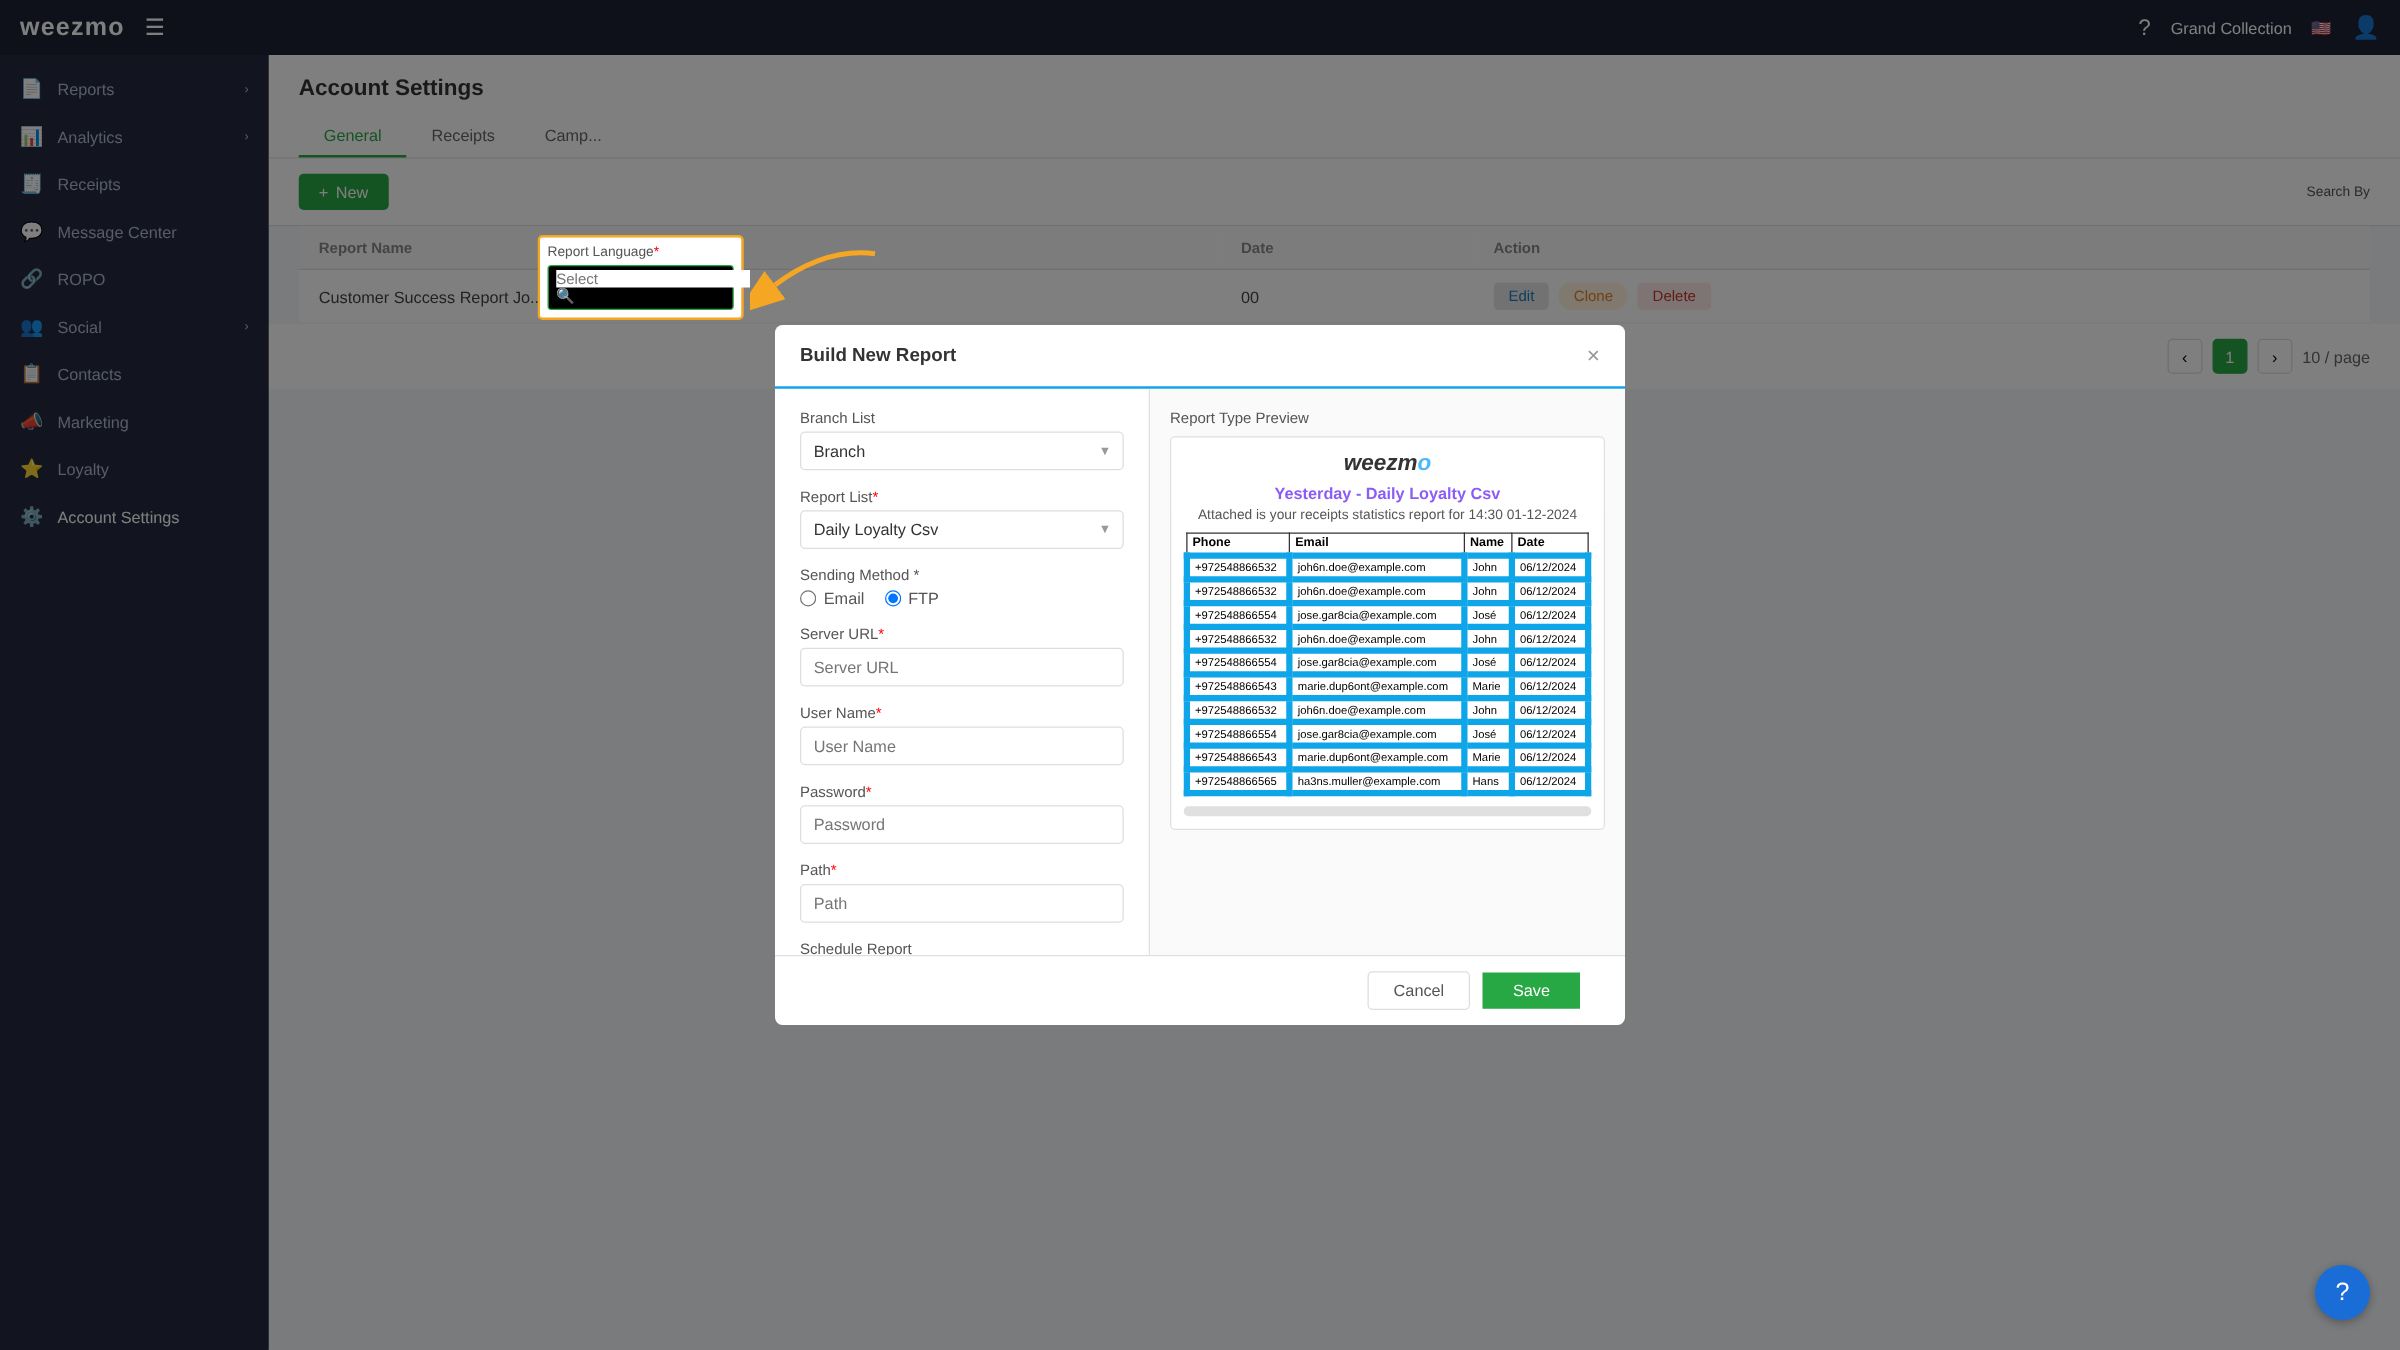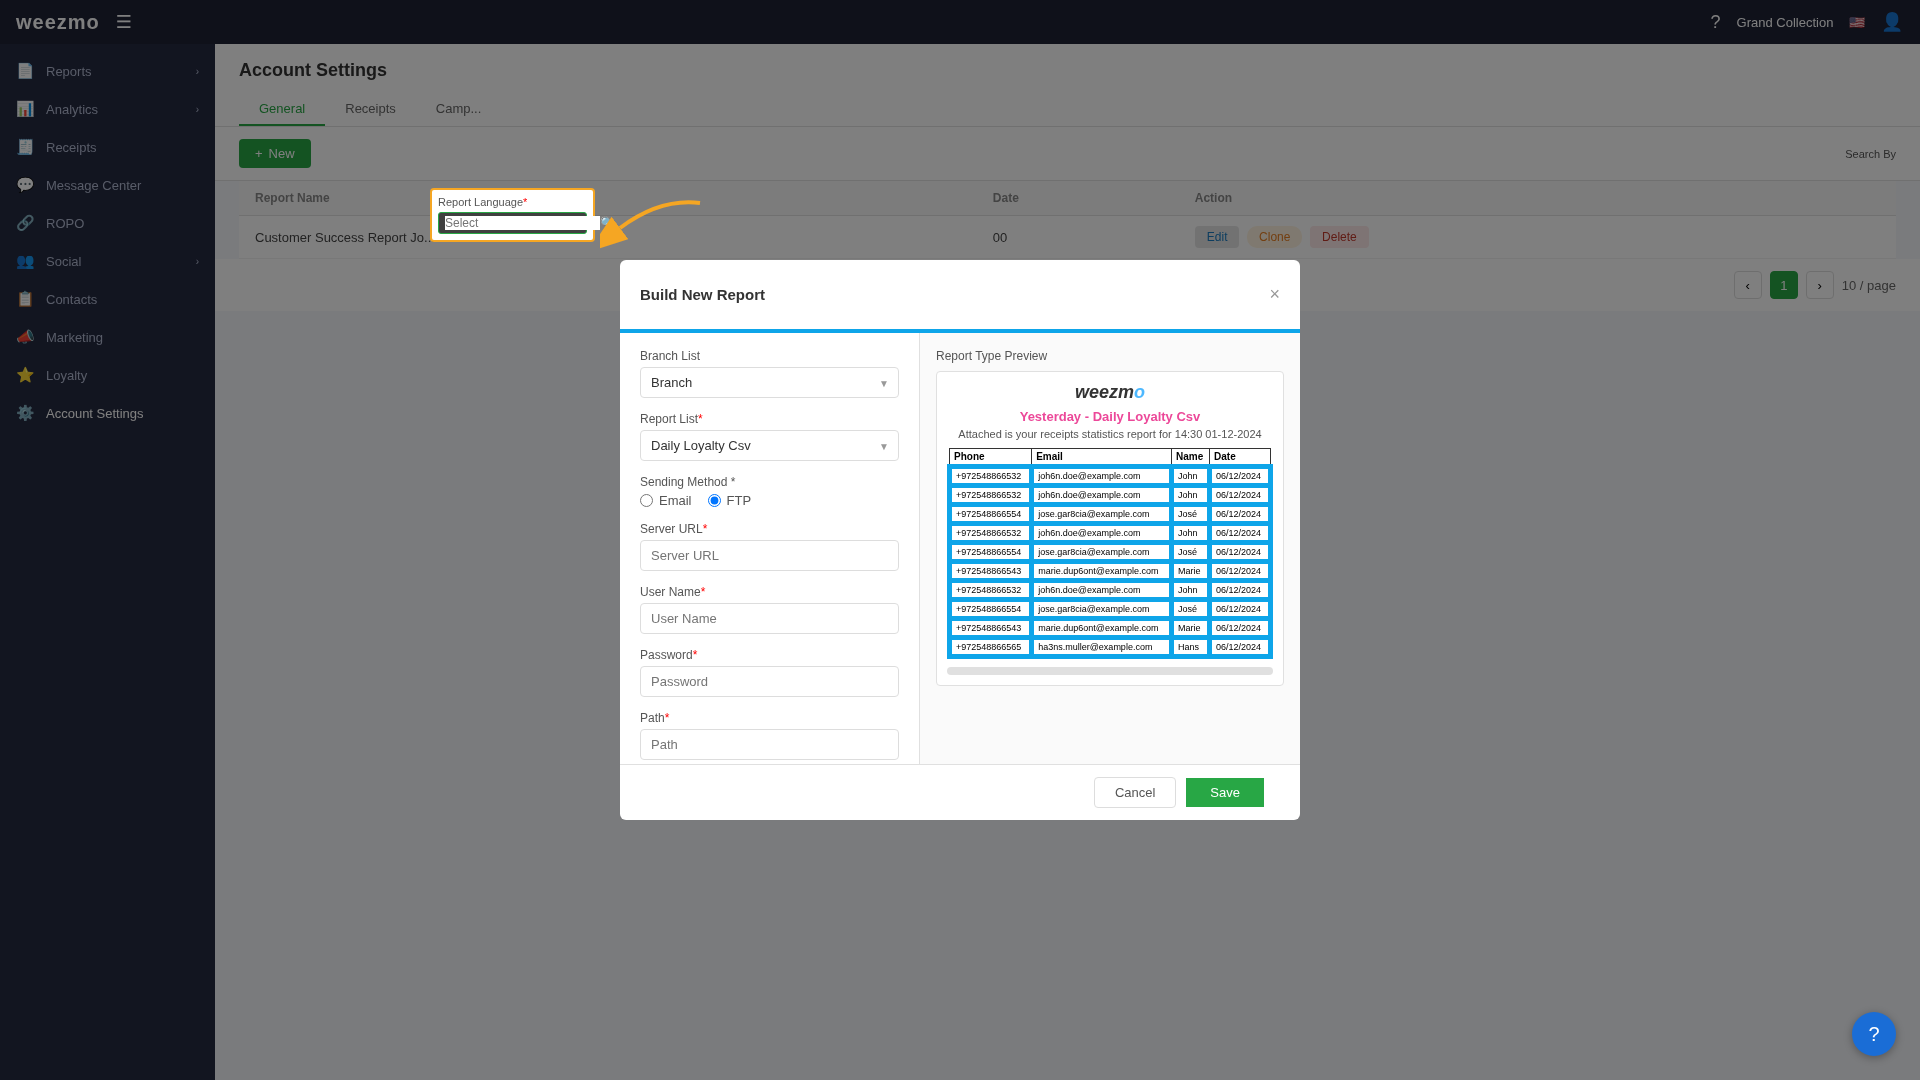--- a/index.html
+++ b/index.html
@@ -196,22 +196,22 @@
       max-height: 560px;
       border-radius: 6px;
       z-index: 300;
       display: flex;
       flex-direction: column;
     }
     .modal-header {
       display: flex;
       align-items: center;
       justify-content: space-between;
-      padding: 24px 20px;
-      border-bottom: 4px solid #0ea5e9;
+      padding: 14px 20px;
+      border-bottom: 2px solid #0ea5e9;
       gap: 41px;
     }
     .modal-title { font-size: 15px; font-weight: 600; color: #333; }
     .modal-close { cursor: pointer; color: #999; font-size: 18px; }
     .modal-body {
       display: flex;
       flex: 1;
       overflow: hidden;
     }
     .modal-left {
@@ -300,21 +300,22 @@
       margin-bottom: 4px;
       font-weight: 500;
     }
     .report-lang-label .required { color: red; }
     .report-lang-search {
       display: flex;
       align-items: flex-start;
       border: 1px solid #28a745;
       border-radius: 3px;
       padding: 3px 6px;
-      background: #404040;
+      background: #000000;
+      flex-direction: column;
     }
     .report-lang-search input {
       border: none;
       outline: none;
       font-size: 12px;
       flex: 1;
       color: #333;
     }
     .report-lang-search .search-icon { color: #999; font-size: 12px; }
 
@@ -349,21 +350,21 @@
       font-size: 18px;
       font-weight: bold;
       color: #333;
       font-style: italic;
     }
     .preview-logo .weezmo-text span { color: #4db8ff; }
     .preview-email-title {
       text-align: center;
       font-size: 13px;
       font-weight: bold;
-      color: #ec4899;
+      color: #8b5cf6;
       margin-bottom: 4px;
     }
     .preview-email-body {
       font-size: 11px;
       color: #555;
       text-align: center;
       margin-bottom: 8px;
     }
     .preview-table {
       width: 100%;

